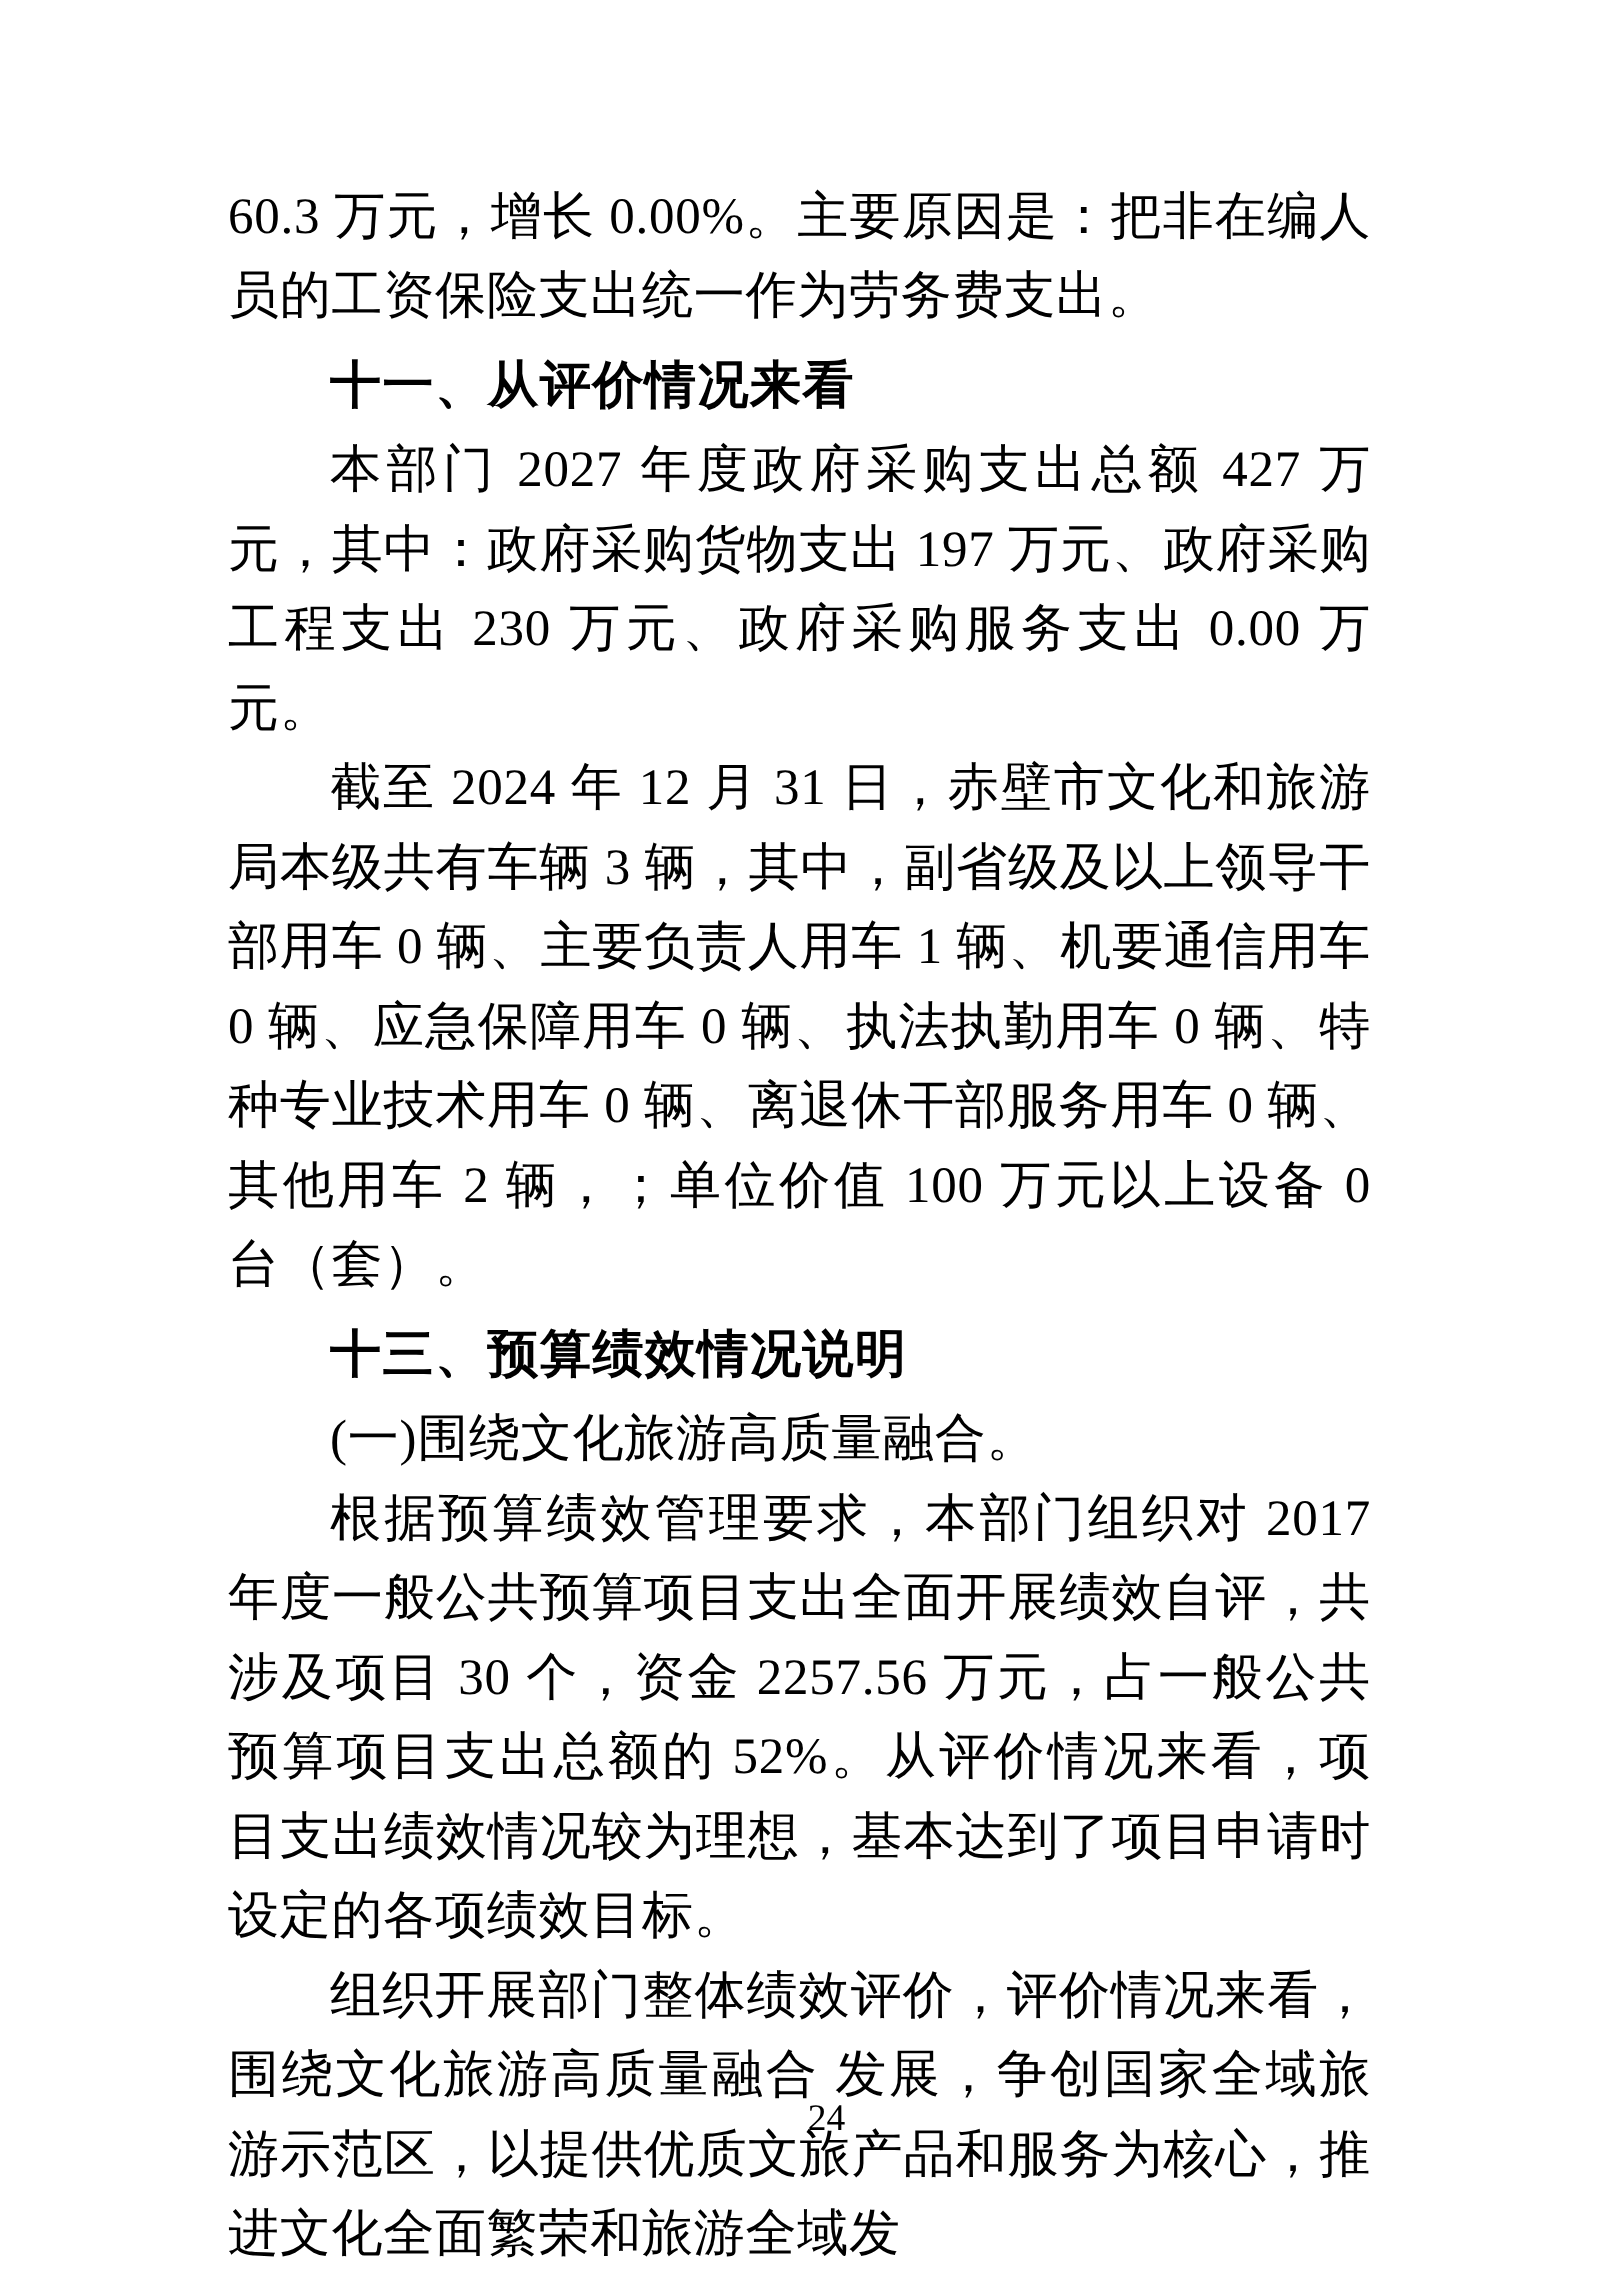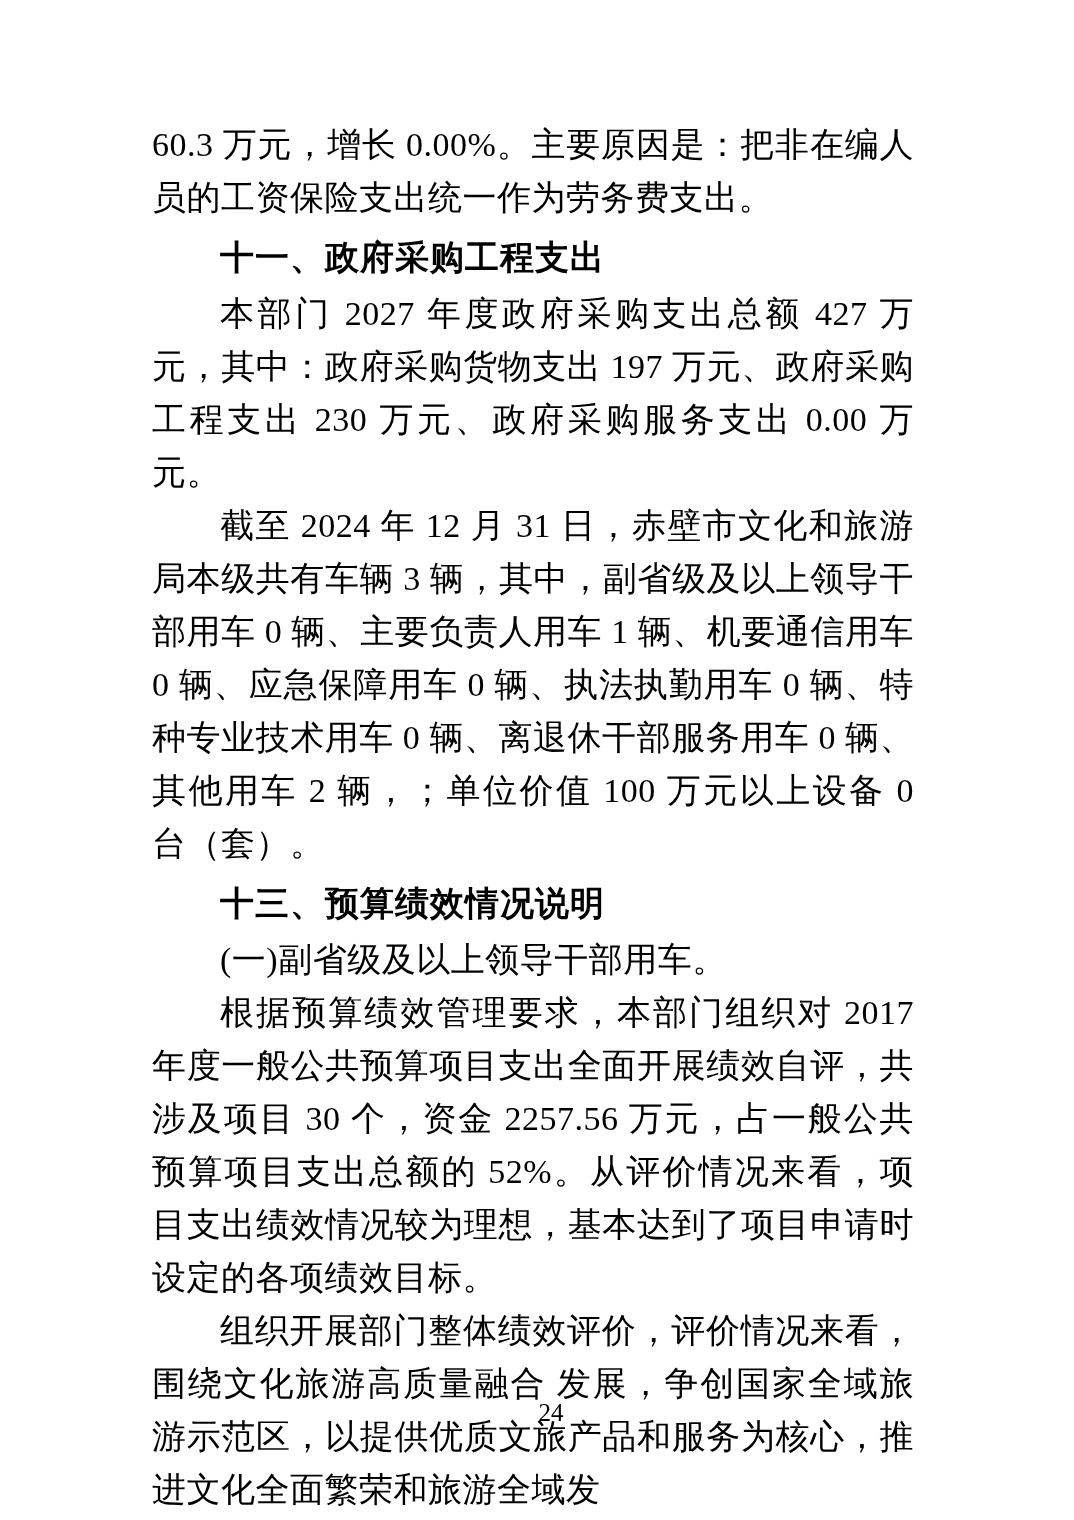--- a/index.html
+++ b/index.html
@@ -56,30 +56,30 @@
     color: #000000;
   }
 </style>
 </head>
 <body>
 
 <div class="page">
   <div class="content">
     <p class="para cont">60.3 万元，增长 0.00%。主要原因是：把非在编人员的工资保险支出统一作为劳务费支出。</p>
 
-    <h2 class="heading">十一、政府采购工程支出</h2>
+    <h2 class="heading">十一、从评价情况来看</h2>
 
     <p class="para">本部门 2027 年度政府采购支出总额 427 万元，其中：政府采购货物支出 197 万元、政府采购工程支出 230 万元、政府采购服务支出 0.00 万元。</p>
 
 
     <p class="para">截至 2024 年 12 月 31 日，赤壁市文化和旅游局本级共有车辆 3 辆，其中，副省级及以上领导干部用车 0 辆、主要负责人用车 1 辆、机要通信用车 0 辆、应急保障用车 0 辆、执法执勤用车 0 辆、特种专业技术用车 0 辆、离退休干部服务用车 0 辆、其他用车 2 辆，；单位价值 100 万元以上设备 0 台（套）。</p>
 
     <h2 class="heading">十三、预算绩效情况说明</h2>
 
-    <p class="para">(一)副省级及以上领导干部用车。</p>
+    <p class="para">(一)围绕文化旅游高质量融合。</p>
 
     <p class="para">根据预算绩效管理要求，本部门组织对 2017 年度一般公共预算项目支出全面开展绩效自评，共涉及项目 30 个，资金 2257.56 万元，占一般公共预算项目支出总额的 52%。从评价情况来看，项目支出绩效情况较为理想，基本达到了项目申请时设定的各项绩效目标。</p>
 
     <p class="para">组织开展部门整体绩效评价，评价情况来看，围绕文化旅游高质量融合 发展，争创国家全域旅游示范区，以提供优质文旅产品和服务为核心，推进文化全面繁荣和旅游全域发</p>
   </div>
 
   <div class="pageno">24</div>
 </div>
 
 </body></html>

